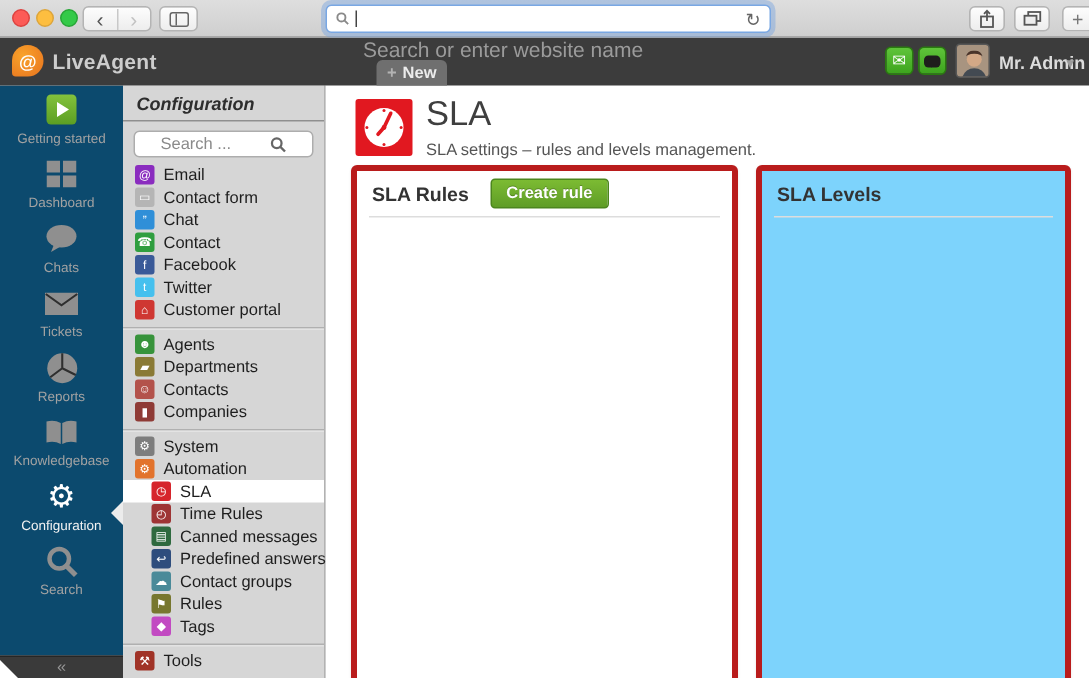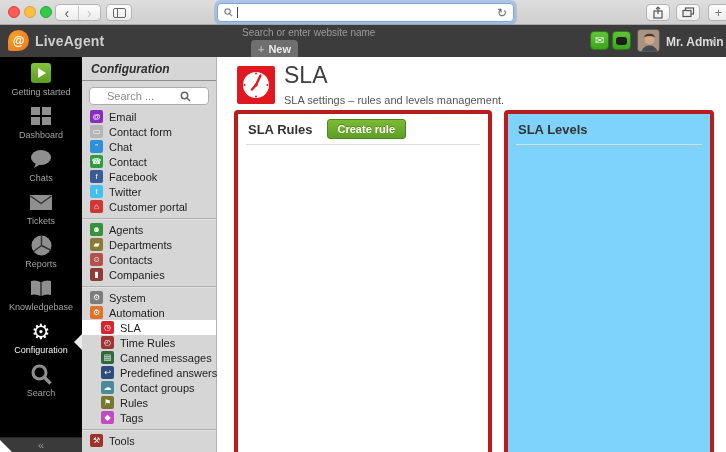--- a/index.html
+++ b/index.html
@@ -20,21 +20,21 @@
   .navgrp span { flex:1; display:flex; align-items:center; justify-content:center; font-size:14px; line-height:1; }
   .navgrp .fwd { color:#c2c2c2; border-left:1px solid #c8c8c8; }
   .sbtoggle { left:106px; width:26px; }
   .sbtoggle i { width:13px; height:10px; border:1px solid #666; border-radius:2px; position:relative; }
   .sbtoggle i::after{ content:""; position:absolute; left:3px; top:0; bottom:0; width:1px; background:#666; }
   .urlbar { position:absolute; left:217px; top:3px; width:297px; height:19px; background:#fff;
     border:1px solid #79a7e3; border-radius:4px; box-shadow:0 0 0 3px rgba(120,165,225,.45);
     display:flex; align-items:center; padding:0 6px; gap:4px; }
   .urlbar .mag { width:9px; height:9px; flex:0 0 auto; }
   .caret { width:1px; height:11px; background:#444; }
-  .url-ph { color:#9b9b9b; font-size:10px; flex:1; white-space:nowrap; overflow:hidden;margin-top:40px; }
+  .url-ph { color:#9b9b9b; font-size:14px; flex:1; white-space:nowrap; overflow:hidden;margin-top:40px; }
   .reload { color:#666; font-size:12px; line-height:1; }
   .share { left:646px; width:24px; }
   .tabsb { left:676px; width:24px; }
   .plusb { left:708px; width:20px; border-right:none; border-top-right-radius:0; border-bottom-right-radius:0; color:#777; font-size:13px; }
 
   
   .app-header { position:absolute; left:0; top:25px; width:726px; height:32px; background:#3c3c3c; z-index:20; }
   .logo { position:absolute; left:8px; top:5px; width:21px; height:21px; background:radial-gradient(circle at 35% 35%, #f9a32a, #e8731f); border-radius:50% 50% 50% 12%; display:flex; align-items:center; justify-content:center; color:#fff; font-weight:bold; font-size:12px; }
   .brand { position:absolute; left:35px; top:8px; color:#cdcdcd; font-size:14px; font-weight:bold; letter-spacing:.2px;text-align:right; }
   .tab-new { position:absolute; left:251px; top:15px; width:47px; height:17px; background:#6f6f6f;
@@ -46,21 +46,21 @@
     display:flex; align-items:center; justify-content:center; color:#fff; font-size:11px; }
   .hbtn.mail { left:590px; }
   .hbtn.chat { left:612px; }
   .chat-bub { width:11px; height:8px; background:#1e1e1c; border-radius:3px; position:relative; }
   .chat-bub::after { content:""; position:absolute; left:2px; bottom:-3px; border:3px solid transparent; border-top-color:#1e1e1c; }
   .avatar { position:absolute; left:637px; top:4px; width:23px; height:23px; border-radius:3px; overflow:hidden; border:1px solid #565656; }
   .uname { position:absolute; left:666px; top:10px; color:#dcdcdc; font-size:12px; font-weight:bold; }
   .ucaret { position:absolute; left:709px; top:12px; color:#9a9a9a; font-size:9px; }
 
   
-  .left-nav { position:absolute; left:0; top:57px; width:82px; height:380px; background:#000000; }
+  .left-nav { position:absolute; left:0; top:57px; width:82px; height:380px; background:#0c4a6e; }
   .nav-item { height:43px; display:flex; flex-direction:column; align-items:center; padding-top:4px; cursor:default; }
   .nav-icon { height:24px; display:flex; align-items:center; justify-content:center; color:#8f8f8f; }
   .nav-label { margin-top:2px; font-size:9px; color:#a2a2a2; }
   .nav-item.active .nav-label { color:#f2f2f2; }
   .gs-icon { width:20px; height:20px; background:linear-gradient(#83c23c,#5c9e23); border-radius:3px; display:flex; align-items:center; justify-content:center; }
   .gs-icon i { width:0; height:0; border-left:8px solid #fff; border-top:5px solid transparent; border-bottom:5px solid transparent; margin-left:2px; }
   .gear-glyph { font-size:21px; color:#fff; line-height:1; }
   .nav-arrow { position:absolute; left:74px; top:334px; width:0; height:0;
     border-top:8px solid transparent; border-bottom:8px solid transparent; border-right:8px solid #ececec; }
   .left-bottom { position:absolute; left:0; top:437px; width:82px; height:15px; background:#3a3a3a; border-top:1px solid #262626; color:#969696; font-size:11px; display:flex; align-items:center; justify-content:center; line-height:1; }

